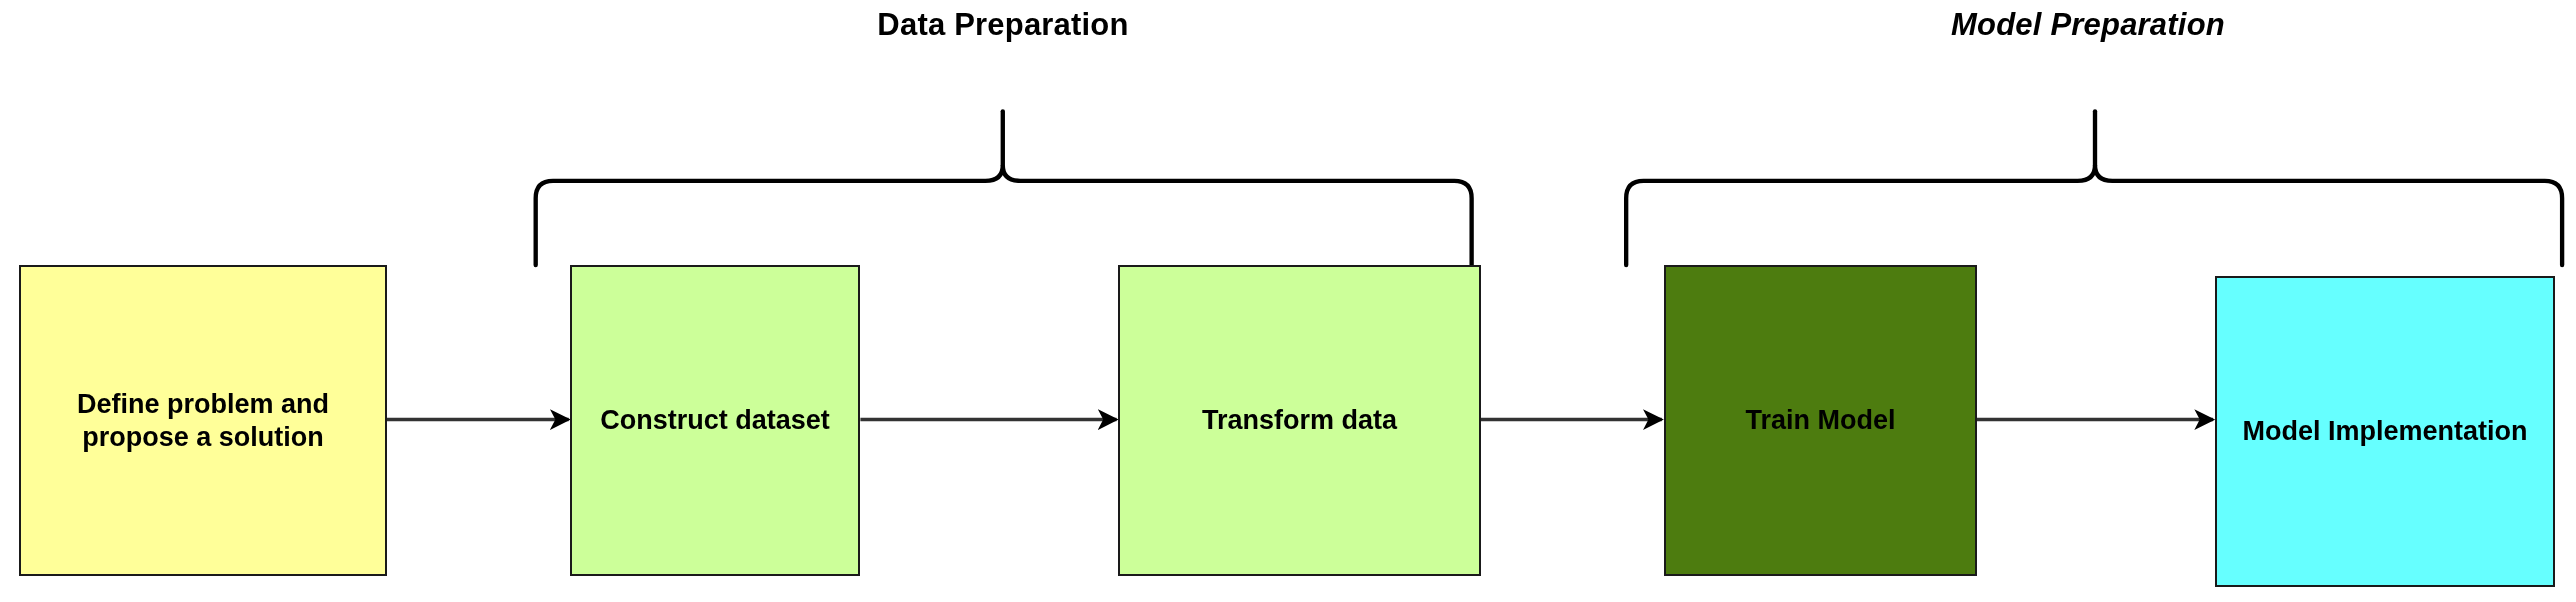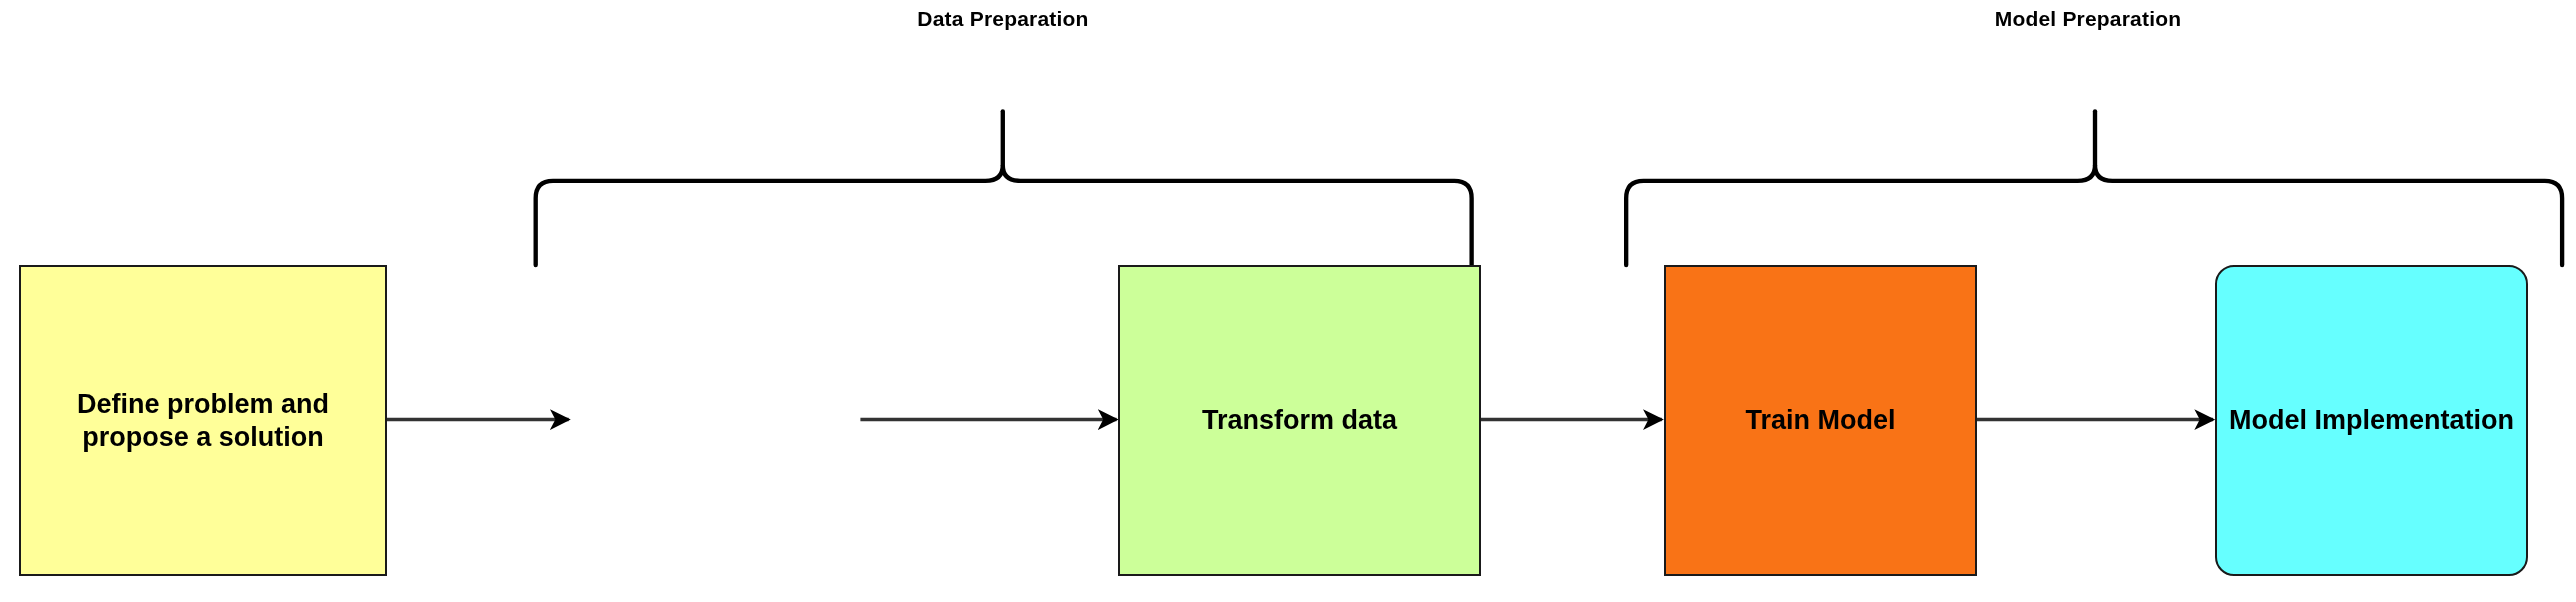--- a/index.html
+++ b/index.html
@@ -12,36 +12,37 @@
   }
   #canvas {
     position: relative;
     width: 2576px;
     height: 603px;
     background: #ffffff;
     overflow: hidden;
   }
   .group-label {
     position: absolute;
-    font-size: 21px;
+    font-size: 31px;
     font-weight: bold;
     color: #000000;
     white-space: nowrap;
     text-align: center;
     letter-spacing: 0.2px;
   }
   #label-data-prep {
     left: 786px;
     top: 7px;
     width: 434px;
   }
   #label-model-prep {
     left: 1871px;
     top: 7px;
     width: 434px;
+    font-style: italic;
   }
   .brace-svg {
     position: absolute;
     top: 0;
     left: 0;
     pointer-events: none;
   }
   .node {
     position: absolute;
     box-sizing: border-box;
@@ -57,21 +58,21 @@
     padding: 3.5px 5.2px;
   }
   .node-yellow { background: #ffff99; }
   .node-green  { background: #ccff99; }
   .node-cyan   { background: #66ffff; }
 
   #node-define   { left: 19px;   top: 265px; width: 368px; height: 311px; }
   #node-construct{ left: 570px;  top: 265px; width: 290px; height: 311px; }
   #node-transform{ left: 1118px; top: 265px; width: 363px; height: 311px; }
   #node-train    { left: 1664px; top: 265px; width: 313px; height: 311px; }
-  #node-model    { left: 2215px; top: 265px; width: 313px; height: 311px; border-radius: 19px; }
+  #node-model    { left: 2215px; top: 276px; width: 340px; height: 311px; }
 
   .arrow-svg {
     position: absolute;
     top: 0;
     left: 0;
     pointer-events: none;
   }
 </style>
 </head>
 <body>
@@ -118,21 +119,22 @@
       </marker>
     </defs>
     <line x1="386" y1="483" x2="655" y2="483" stroke="#333333" stroke-width="4" marker-end="url(#ah)"></line>
     <line x1="991" y1="483" x2="1286" y2="483" stroke="#333333" stroke-width="4" marker-end="url(#ah)"></line>
     <line x1="1666" y1="483" x2="1914" y2="483" stroke="#333333" stroke-width="4" marker-end="url(#ah)"></line>
     <line x1="2276" y1="483" x2="2549" y2="483" stroke="#333333" stroke-width="4" marker-end="url(#ah)"></line>
   </svg>
 
   <div class="node node-yellow" id="node-define" style="background: rgb(255, 255, 153);">Define problem and propose a solution</div>
 
+  <div class="node node-green" id="node-construct" style="background: rgb(204, 255, 153);">Construct dataset</div>
 
   <div class="node node-green" id="node-transform" style="background: rgb(204, 255, 153);">Transform data</div>
 
-  <div class="node node-cyan" id="node-train" style="background: #f97316;">Train Model</div>
+  <div class="node node-cyan" id="node-train" style="background: #4d7c0f;">Train Model</div>
 
   <div class="node node-cyan" id="node-model" style="background: rgb(102, 255, 255);">Model Implementation</div>
 
 </div>
 
 
 </body></html>

